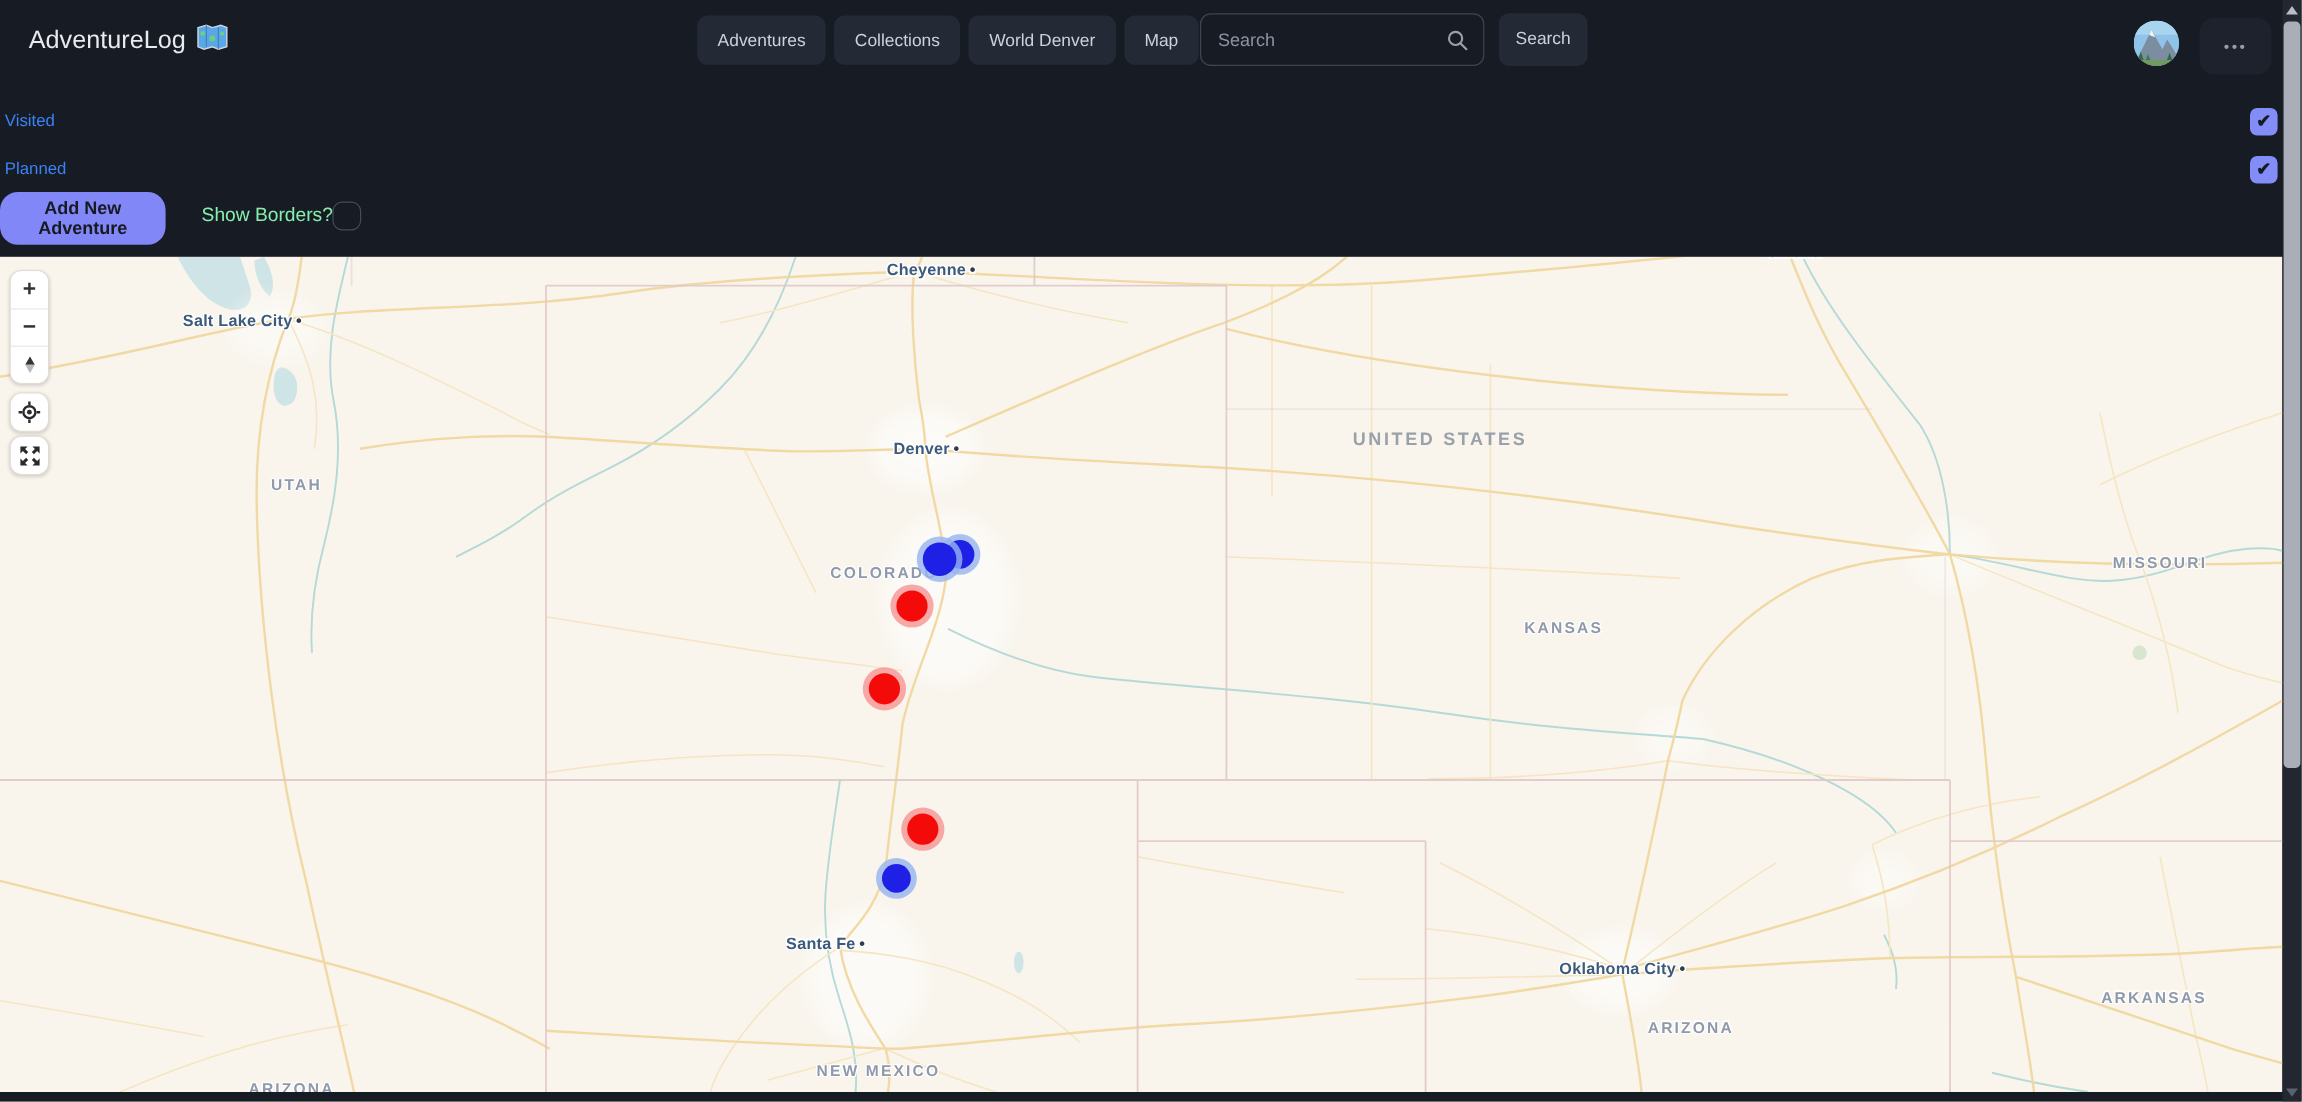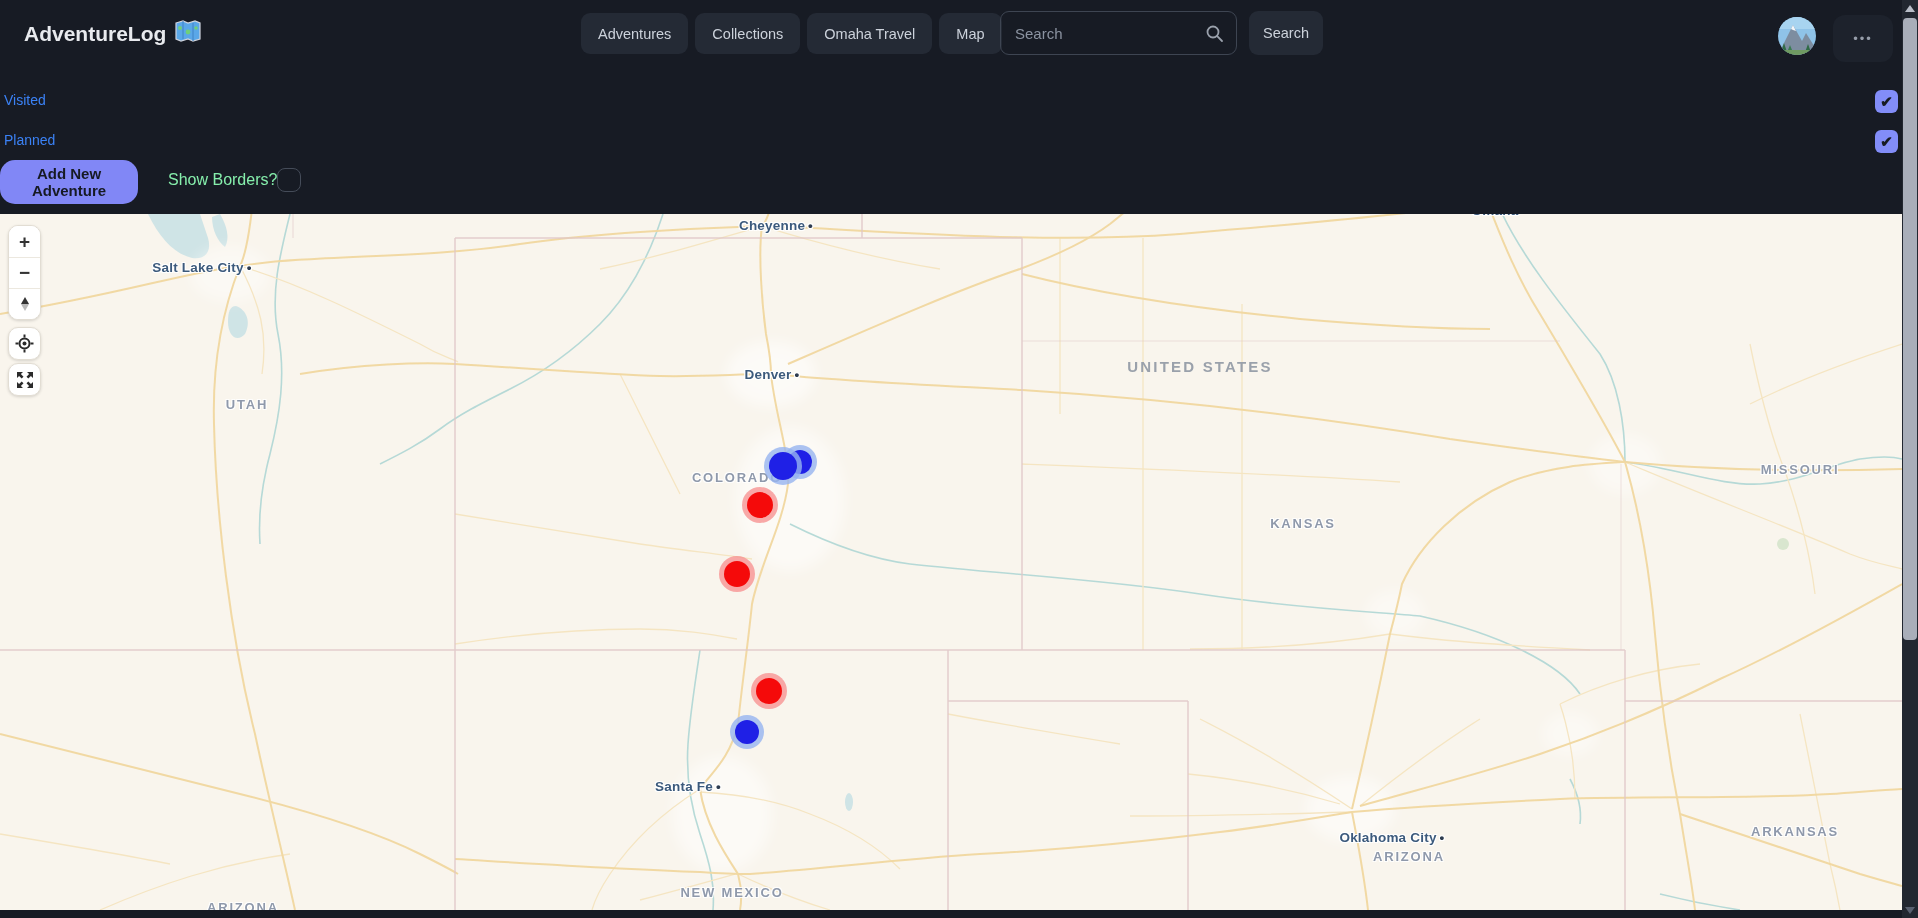--- a/index.html
+++ b/index.html
@@ -2,21 +2,21 @@
 <html><head>
 <meta charset="utf-8">
 <title>AdventureLog</title>
 <style>
   * { margin:0; padding:0; box-sizing:border-box; }
   html,body { width:1918px; height:918px; overflow:hidden; }
   body { background:#171b24; font-family:"Liberation Sans", sans-serif; position:relative; }
   .abs { position:absolute; }
 
   
-  .brand { left:24px; top:20px; font-size:21px; font-weight:bold; color:#e8eaee; display:flex; align-items:center; gap:9px; }
+  .brand { left:24px; top:20px; font-size:21px; font-weight:normal; color:#e8eaee; display:flex; align-items:center; gap:9px; }
   .nav-row { left:581px; top:13px; display:flex; gap:7px; }
   .nav-btn { background:#242a35; color:#ccd2db; border:none; border-radius:9px; height:41px; padding:0 17px;
              font-size:14.5px; font-family:inherit; display:flex; align-items:center; cursor:pointer; }
   .search-wrap { left:1000px; top:11px; width:237px; height:44px; border:1px solid #3e4552; border-radius:9px; }
   .search-wrap input { width:100%; height:100%; background:transparent; border:none; outline:none; color:#cfd4dc;
              font-size:15px; font-family:inherit; padding:0 42px 0 14px; }
   .search-wrap input::placeholder { color:#8b93a1; }
   .search-wrap .mag { position:absolute; right:12px; top:12px; }
   .search-btn { left:1249px; top:11px; width:74px; height:44px; background:#242a35; color:#ccd2db; border:none;
              border-radius:9px; font-size:14.5px; font-family:inherit; cursor:pointer; }
@@ -75,21 +75,21 @@
       <circle cx="5" cy="8" r="2" fill="#6fcf7a"></circle>
         <circle cx="13" cy="12" r="2.4" fill="#6fcf7a"></circle>
       <circle cx="21" cy="8" r="1.8" fill="#6fcf7a"></circle>
     </svg>
   </span>
 </div>
 
 <div class="abs nav-row" id="nav-row">
     <button class="nav-btn">Adventures</button>
     <button class="nav-btn">Collections</button>
-    <button class="nav-btn">Omaha Travel</button>
+    <button class="nav-btn">World Denver</button>
     <button class="nav-btn">Map</button>
   </div>
 
 <div class="abs search-wrap">
   <input type="text" placeholder="Search" style="">
   <span class="mag">
     <svg width="19" height="19" viewBox="0 0 19 19">
       <circle cx="8" cy="8" r="5.5" fill="none" stroke="#9aa1ac" stroke-width="1.8"></circle>
       <line x1="12.2" y1="12.2" x2="17" y2="17" stroke="#9aa1ac" stroke-width="1.8" stroke-linecap="round"></line>
     </svg>
@@ -236,21 +236,21 @@
       <div class="state-label" style="left: 1786px; top: 255px; padding-left: 28px;"><span>MISSOURI</span></div>
       <div class="state-label" style="left: 1409px; top: 642px;"><span>ARIZONA</span></div>
       <div class="state-label" style="left: 1795px; top: 617px;"><span>ARKANSAS</span></div>
       <div class="state-label" style="left: 708px; top: 678px; padding-left: 48px;"><span>NEW MEXICO</span></div>
       <div class="state-label" style="left: 243px; top: 693px;"><span>ARIZONA</span></div>
       <div class="city-label" style="left: 776px; top: 11px;"><span>Cheyenne</span><span class="dot">•</span></div>
       <div class="city-label" style="left: 1495px; top: -4px;"><span>Omaha</span></div>
       <div class="city-label" style="left: 202px; top: 53px;"><span>Salt Lake City</span><span class="dot">•</span></div>
       <div class="city-label" style="left: 772px; top: 160px;"><span>Denver</span><span class="dot">•</span></div>
       <div class="city-label" style="left: 688px; top: 572px;"><span>Santa Fe</span><span class="dot">•</span></div>
-      <div class="city-label" style="left: 1352px; top: 623px; margin-left: 40px;"><span>Oklahoma City</span><span class="dot">•</span></div>
+      <div class="city-label" style="left: 1352px; top: 593px;"><span>Oklahoma City</span><span class="dot">•</span></div>
     </div>
   <div id="map-markers">
       <div class="marker" style="left: 788px; top: 236px; width: 24px; height: 24px; background: rgb(31, 32, 230); box-shadow: rgba(150, 180, 240, 0.8) 0px 0px 0px 5px;"></div>
       <div class="marker" style="left: 769px; top: 238px; width: 28px; height: 28px; background: rgb(31, 32, 230); box-shadow: rgba(150, 180, 240, 0.8) 0px 0px 0px 5px;"></div>
       <div class="marker" style="left: 747px; top: 278px; width: 26px; height: 26px; background: rgb(245, 10, 10); box-shadow: rgba(247, 140, 140, 0.75) 0px 0px 0px 5px;"></div>
       <div class="marker" style="left: 724px; top: 347px; width: 26px; height: 26px; background: rgb(245, 10, 10); box-shadow: rgba(247, 140, 140, 0.75) 0px 0px 0px 5px;"></div>
       <div class="marker" style="left: 756px; top: 464px; width: 26px; height: 26px; background: rgb(245, 10, 10); box-shadow: rgba(247, 140, 140, 0.75) 0px 0px 0px 5px;"></div>
       <div class="marker" style="left: 735px; top: 506px; width: 24px; height: 24px; background: rgb(31, 32, 230); box-shadow: rgba(150, 180, 240, 0.8) 0px 0px 0px 5px;"></div>
     </div>
 

